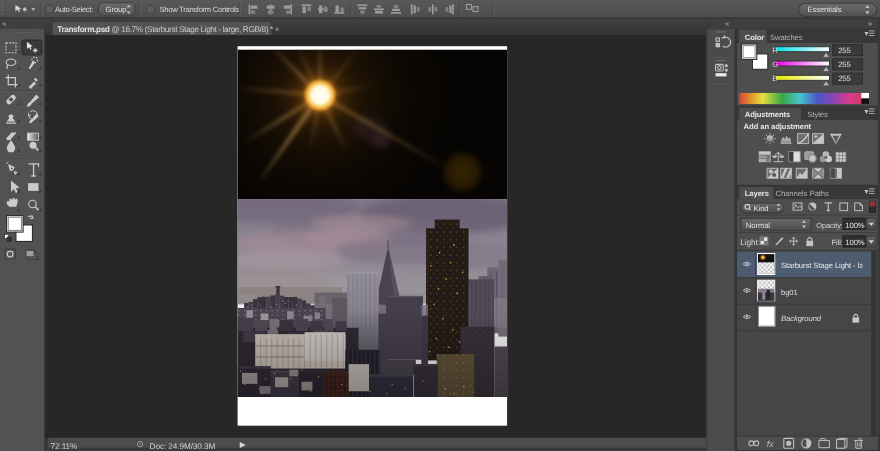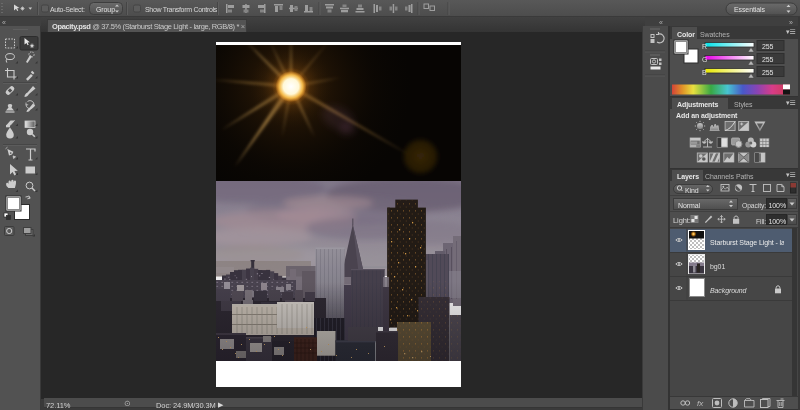--- a/index.html
+++ b/index.html
@@ -127,21 +127,21 @@
 </svg>
 <div class="txt" style="left:50px;top:5px;font-size:7px;letter-spacing:-0.3px;">Auto-Select:</div>
 <div class="txt" style="left:96px;top:5px;font-size:7px;color:#e2e2e2;">Group</div>
 <div class="txt" style="left:145px;top:5px;font-size:7px;letter-spacing:-0.3px;">Show Transform Controls</div>
 <div class="txt" style="left:734px;top:5px;font-size:7px;color:#e2e2e2;">Essentials</div>
 
 <div class="abs" style="left:0;top:17px;width:41px;height:9px;background:#3f3f3f;"></div>
 <div class="txt" style="left:2px;top:18px;font-size:7px;color:#b0b0b0;">«</div>
 <div class="abs" style="left:41px;top:17px;width:604px;height:15px;background:linear-gradient(#414141,#343434);"></div>
 <div class="abs" style="left:47px;top:19px;width:200px;height:13px;background:#535353;border:1px solid #3a3a3a;border-bottom:none;"></div>
-<div class="txt" style="left:52px;top:22px;font-size:7.5px;letter-spacing:-0.35px;color:#e3e3e3;"><b>Opacity.psd</b> <span style="color:#c9c9c9;">@ 37.5% (Starburst Stage Light - large, RGB/8) *</span> <span style="color:#a8a8a8;">×</span></div>
+<div class="txt" style="left:52px;top:22px;font-size:7.5px;letter-spacing:-0.35px;color:#e3e3e3;"><b>Transform.psd</b> <span style="color:#c9c9c9;">@ 16.7% (Starburst Stage Light - large, RGB/8) *</span> <span style="color:#a8a8a8;">×</span></div>
 <div class="abs" style="left:645px;top:17px;width:155px;height:9px;background:#3f3f3f;"></div>
 <div class="txt" style="left:659px;top:18px;font-size:7px;color:#b0b0b0;">«</div>
 <div class="txt" style="left:789px;top:18px;font-size:7px;color:#b0b0b0;">»</div>
 
 <div class="abs" style="left:41px;top:32px;width:604px;height:367px;background:#272727;"></div>
 
 <div class="abs" style="left:216px;top:42px;width:245px;height:345px;background:#ffffff;"></div>
 <svg style="left:216px;top:45px;" width="245" height="136" viewBox="0 0 245 136">
   <defs>
     <radialGradient id="sgw">
@@ -433,21 +433,21 @@
       <rect x="22" y="176" width="1" height="1"></rect>
   </g>
   <rect x="0" y="0" width="245" height="180" fill="rgba(24,17,28,0.07)"></rect>
   <rect x="0" y="100" width="245" height="80" fill="url(#fgdark)"></rect>
 </svg>
 
 <div class="abs" style="left:41px;top:399px;width:604px;height:11px;background:#3a3a3a;"></div>
 <div class="abs" style="left:44px;top:398px;width:601px;height:10px;background:#4c4c4c;border-bottom:1px solid #353535;"></div>
 <div class="txt" style="left:46px;top:400.5px;font-size:7.5px;color:#d2d2d2;">72.11%</div>
 <div class="txt" style="left:124px;top:399px;font-size:8px;color:#b5b5b5;">⊙</div>
-<div class="txt" style="left:156px;top:400.5px;font-size:7.5px;color:#d2d2d2;">Doc: 24.9M/30.3M</div>
+<div class="txt" style="left:136px;top:400.5px;font-size:7.5px;color:#d2d2d2;">Doc: 24.9M/30.3M</div>
 <div class="txt" style="left:218px;top:400px;font-size:7px;color:#d8d8d8;">▶</div>
 
 <div class="abs" style="left:0;top:26px;width:41px;height:384px;background:#525252;border-right:1px solid #393939;"></div>
 <div class="abs" style="left:13px;top:29px;width:15px;height:1px;background:#434343;border-bottom:1px solid #5e5e5e;"></div>
 <svg style="left:0;top:26px;" width="41" height="384" viewBox="0 0 41 384">
   <defs>
     <g id="ctri">
         <path d="M0 0 l2.5 0 l0 -2.5 z" fill="#353535"></path>
       </g>
   </defs>

